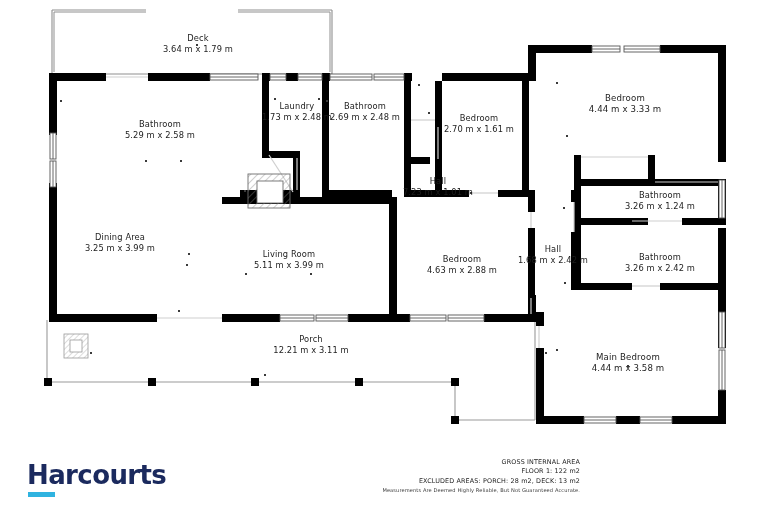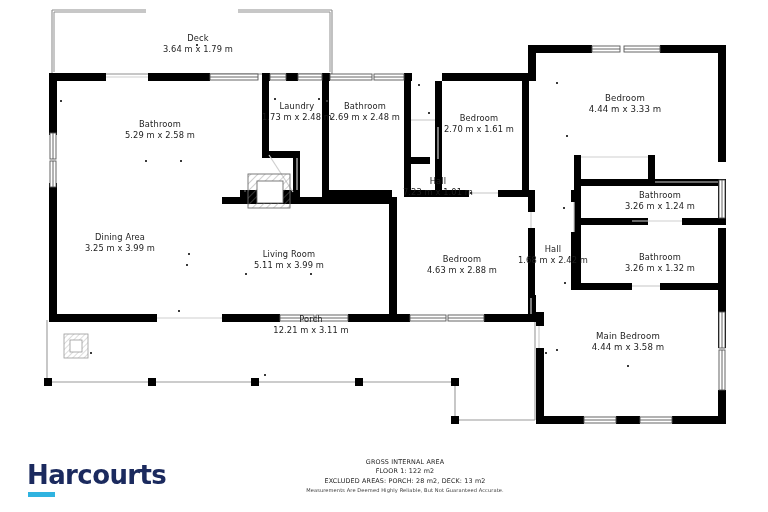--- a/index.html
+++ b/index.html
@@ -85,21 +85,21 @@
     height: 5px;
     background: #2fb3e0;
     margin-top: 4px;
     margin-left: 1px;
   }
   #area-note {
     position: absolute;
     left: 230px;
     top: 18px;
     width: 350px;
-    text-align: center;
+    text-align: right;
     line-height: 1.45;
   }
   #area-note .an-line {
     display: block;
     font-size: 6.4px;
     letter-spacing: .15px;
     color: #1c1c1c;
   }
   #area-note .an-disclaimer {
     display: block;
@@ -407,21 +407,21 @@
       <span class="rl-dims">7.23 m x 1.01 m</span>
     </div>
 
     <div class="room-label" style="left:660px; top:190px;">
       <span class="rl-name">Bathroom</span>
       <span class="rl-dims">3.26 m x 1.24 m</span>
     </div>
 
     <div class="room-label" style="left:660px; top:252px;">
       <span class="rl-name">Bathroom</span>
-      <span class="rl-dims">3.26 m x 1.32 m</span>
+      <span class="rl-dims">3.26 m x 2.42 m</span>
     </div>
 
     <div class="room-label" style="left:553px; top:244px;">
       <span class="rl-name">Hall</span>
       <span class="rl-dims">1.68 m x 2.42 m</span>
     </div>
 
     <div class="room-label" style="left:120px; top:232px;">
       <span class="rl-name">Dining Area</span>
       <span class="rl-dims">3.25 m x 3.99 m</span>
@@ -430,26 +430,26 @@
     <div class="room-label" style="left:289px; top:249px;">
       <span class="rl-name">Living Room</span>
       <span class="rl-dims">5.11 m x 3.99 m</span>
     </div>
 
     <div class="room-label" style="left:462px; top:254px;">
       <span class="rl-name">Bedroom</span>
       <span class="rl-dims">4.63 m x 2.88 m</span>
     </div>
 
-    <div class="room-label big" style="left:628px; top:331px;">
+    <div class="room-label big" style="left:628px; top:352px;">
       <span class="rl-name">Main Bedroom</span>
       <span class="rl-dims">4.44 m x 3.58 m</span>
     </div>
 
-    <div class="room-label" style="left:311px; top:314px;">
+    <div class="room-label" style="left:311px; top:334px;">
       <span class="rl-name">Porch</span>
       <span class="rl-dims">12.21 m x 3.11 m</span>
     </div>
   </div>
 
   <div id="footer">
 
     <div id="logo">
       <span class="logo-word">Harcourts</span>
       <span class="logo-underline"></span>

